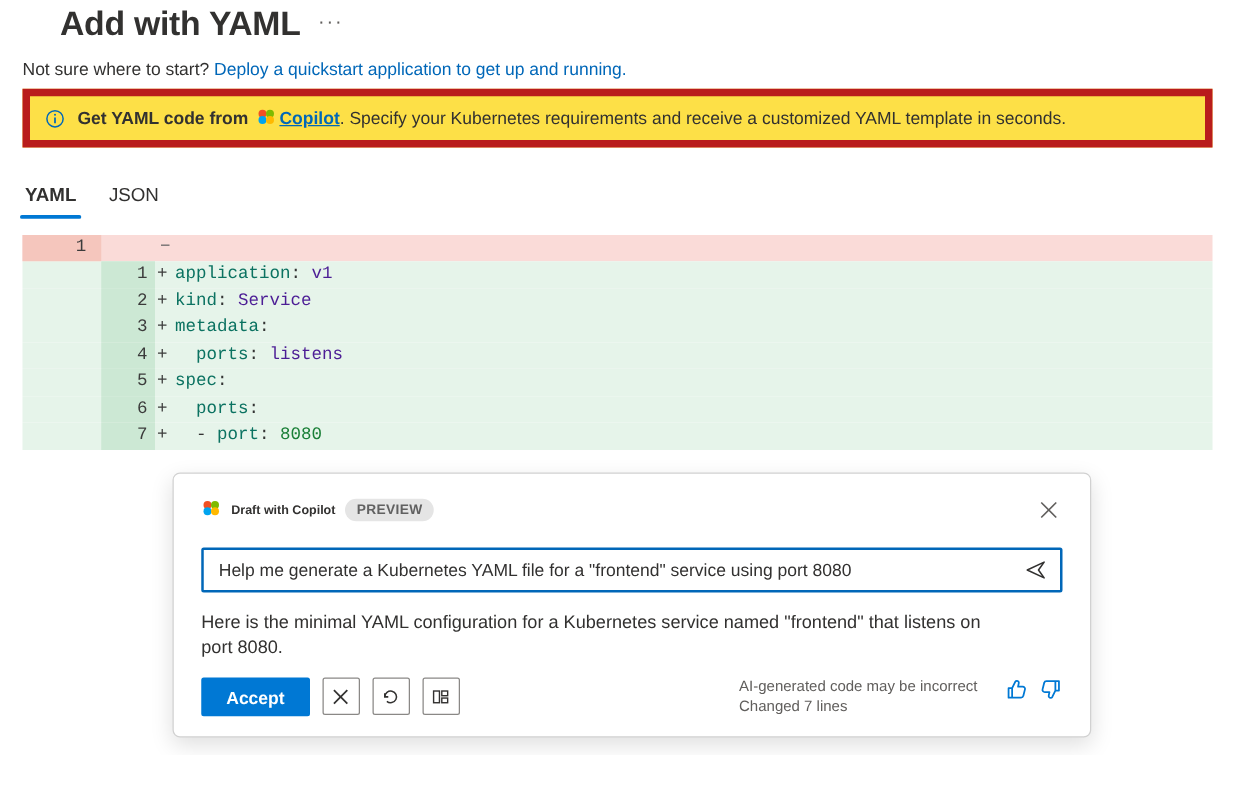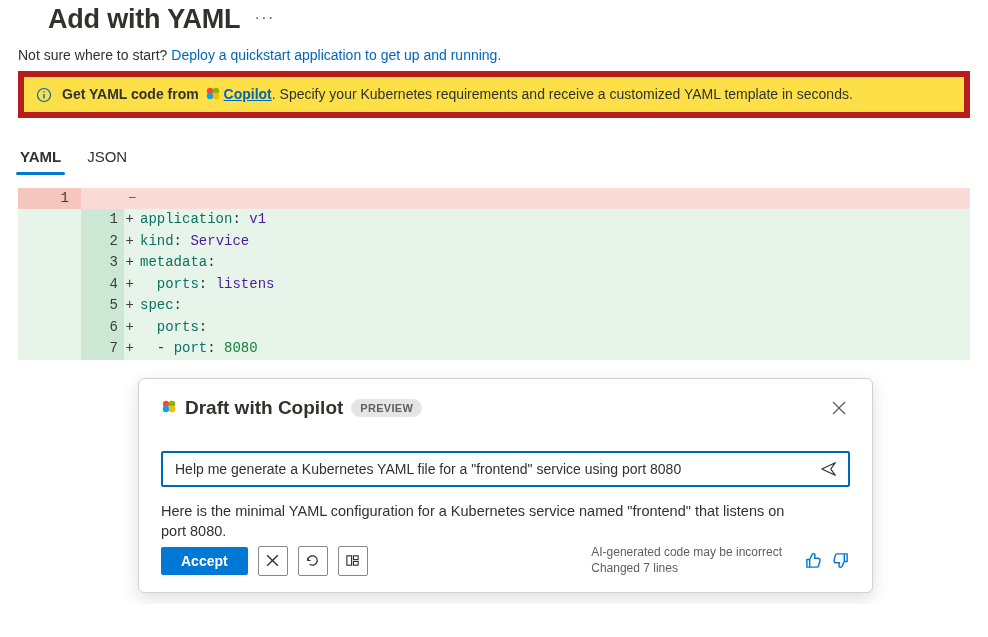--- a/index.html
+++ b/index.html
@@ -41,33 +41,33 @@
   .tok-punc { color: #333; }
   .tok-num { color: #1a7f37; }
 
   .copilot-card {
     position: absolute; top: 190px; left: 120px; width: 735px;
     background: #fff; border: 1px solid #d1d1d1; border-radius: 6px;
     box-shadow: 0 6px 18px rgba(0,0,0,0.13);
     padding: 18px 22px 16px 22px;
   }
   .card-header { display: flex; align-items: center; gap: 8px; }
-  .card-title { font-weight: 700; font-size: 19px; }
+  .card-title { font-weight: 700; font-size: 10px; }
   .badge { background: #e5e5e5; color: #616161; font-size: 11px; font-weight: 600; padding: 3px 9px; border-radius: 10px; letter-spacing: 0.3px; }
   .card-close { margin-left: auto; cursor: pointer; color: #605e5c; padding: 4px; }
   .card-close svg { width: 14px; height: 14px; display: block; }
 
-  .prompt-box { margin-top: 32px; border: 2px solid #0067b8; border-radius: 2px; display: flex; align-items: center; padding: 7px 10px; gap: 10px; }
+  .prompt-box { margin-top: 19px; border: 2px solid #0067b8; border-radius: 2px; display: flex; align-items: center; padding: 7px 10px; gap: 10px; }
   .prompt-input { flex: 1; border: none; outline: none; font-size: 14px; font-family: inherit; color: #323130; }
   .send-btn { cursor: pointer; color: #323130; display: flex; }
   .send-btn svg { width: 18px; height: 18px; }
 
   .response-text { margin-top: 14px; font-size: 14.5px; line-height: 1.38; max-width: 640px; }
 
-  .action-row { margin-top: 4px; display: flex; align-items: center; gap: 10px; }
+  .action-row { margin-top: 14px; display: flex; gap: 10px; }
   .accept-btn { background: #0078d4; color: #fff; border: none; padding: 6px 20px; font-size: 14px; font-weight: 600; border-radius: 2px; cursor: pointer; }
   .icon-btn { width: 30px; height: 30px; border: 1px solid #8a8886; border-radius: 2px; background: #fff; display: flex; align-items: center; justify-content: center; cursor: pointer; }
   .icon-btn svg { width: 15px; height: 15px; }
   .ai-note { margin-left: auto; font-size: 12px; color: #605e5c; text-align: left; line-height: 1.3; }
   .thumbs { display: flex; gap: 8px; margin-left: 12px; }
   .thumb { cursor: pointer; color: #0078d4; display: flex; }
   .thumb svg { width: 19px; height: 19px; }
 
   .editor-spacer { height: 220px; }
 

